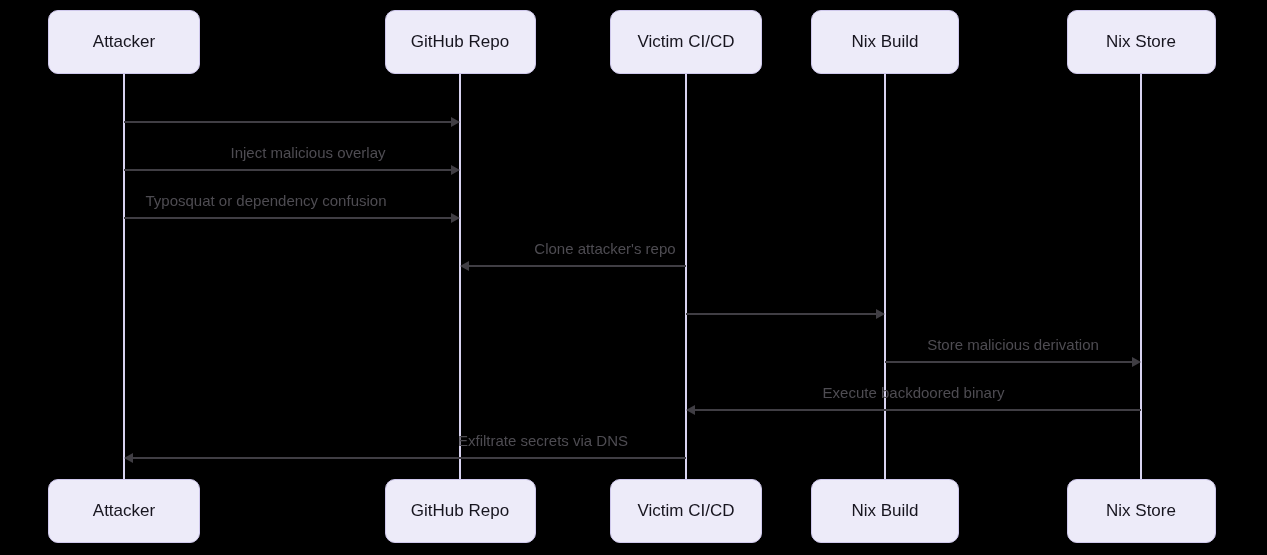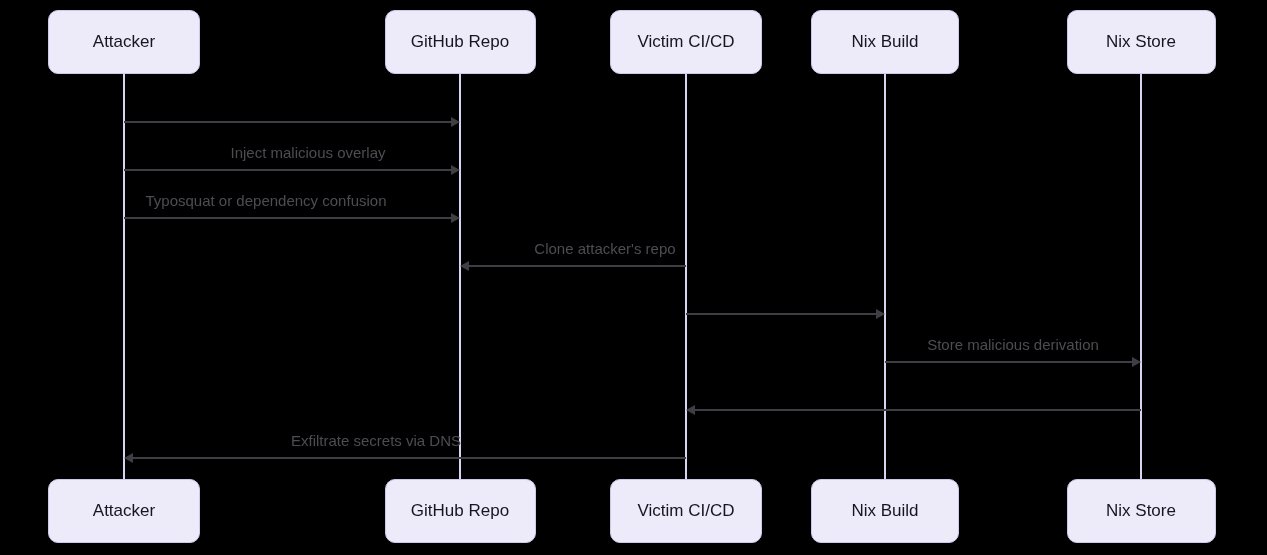--- a/index.html
+++ b/index.html
@@ -106,18 +106,19 @@
     <div class="msg-line" style="top: 217px; left: 124px; width: 328px;"></div>
     <div class="arrowhead right" style="top: 213px; left: 451px;"></div>
     <div class="msg-label" style="left: 460px; width: 226px; top: 239px; margin-left: 32px;">Clone attacker's repo</div>
     <div class="msg-line" style="top: 265px; left: 468px; width: 218px;"></div>
     <div class="arrowhead left" style="top: 261px; left: 460px;"></div>
     <div class="msg-line" style="top: 313px; left: 686px; width: 191px;"></div>
     <div class="arrowhead right" style="top: 309px; left: 876px;"></div>
     <div class="msg-label" style="left: 885px; width: 256px; top: 335px;">Store malicious derivation</div>
     <div class="msg-line" style="top: 361px; left: 885px; width: 248px;"></div>
     <div class="arrowhead right" style="top: 357px; left: 1132px;"></div>
+    <div class="msg-label" style="left: 686px; width: 455px; top: 383px;">Execute backdoored binary</div>
     <div class="msg-line" style="top: 409px; left: 694px; width: 447px;"></div>
     <div class="arrowhead left" style="top: 405px; left: 686px;"></div>
-    <div class="msg-label" style="left: 124px; width: 504px; top: 431px;">Exfiltrate secrets via DNS</div>
+    <div class="msg-label" style="left: 124px; width: 504px; top: 431px; text-align: right;">Exfiltrate secrets via DNS</div>
     <div class="msg-line" style="top: 457px; left: 132px; width: 554px;"></div>
     <div class="arrowhead left" style="top: 453px; left: 124px;"></div>
   </div>
 
 </body></html>

